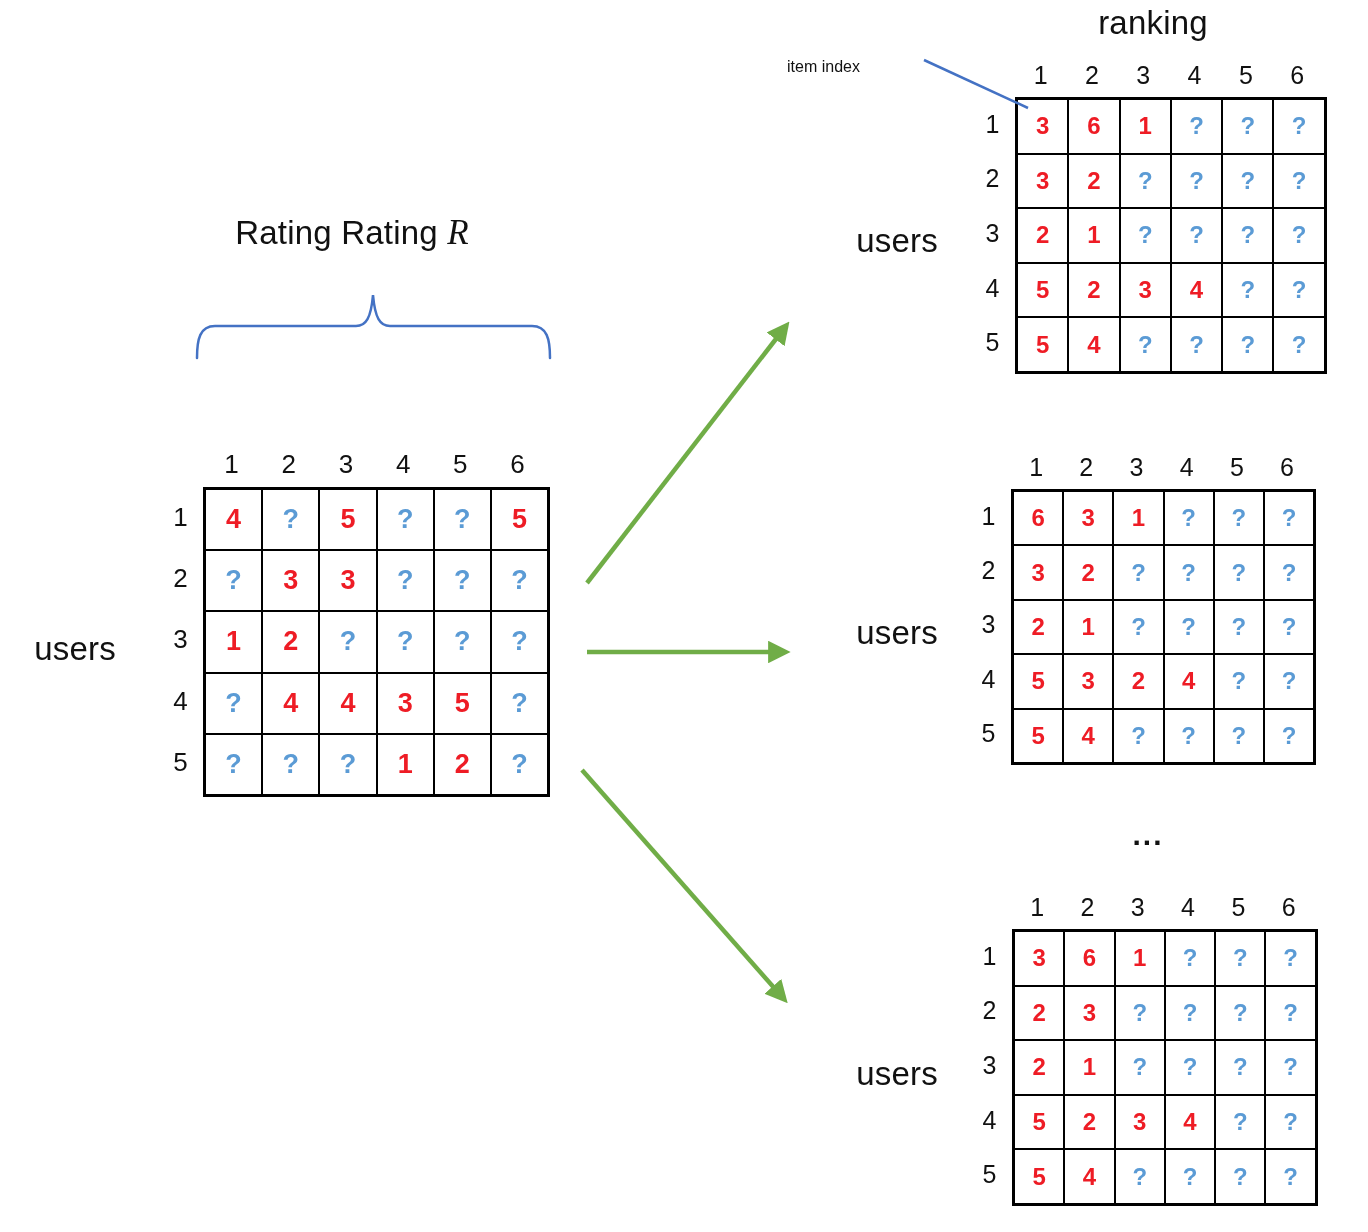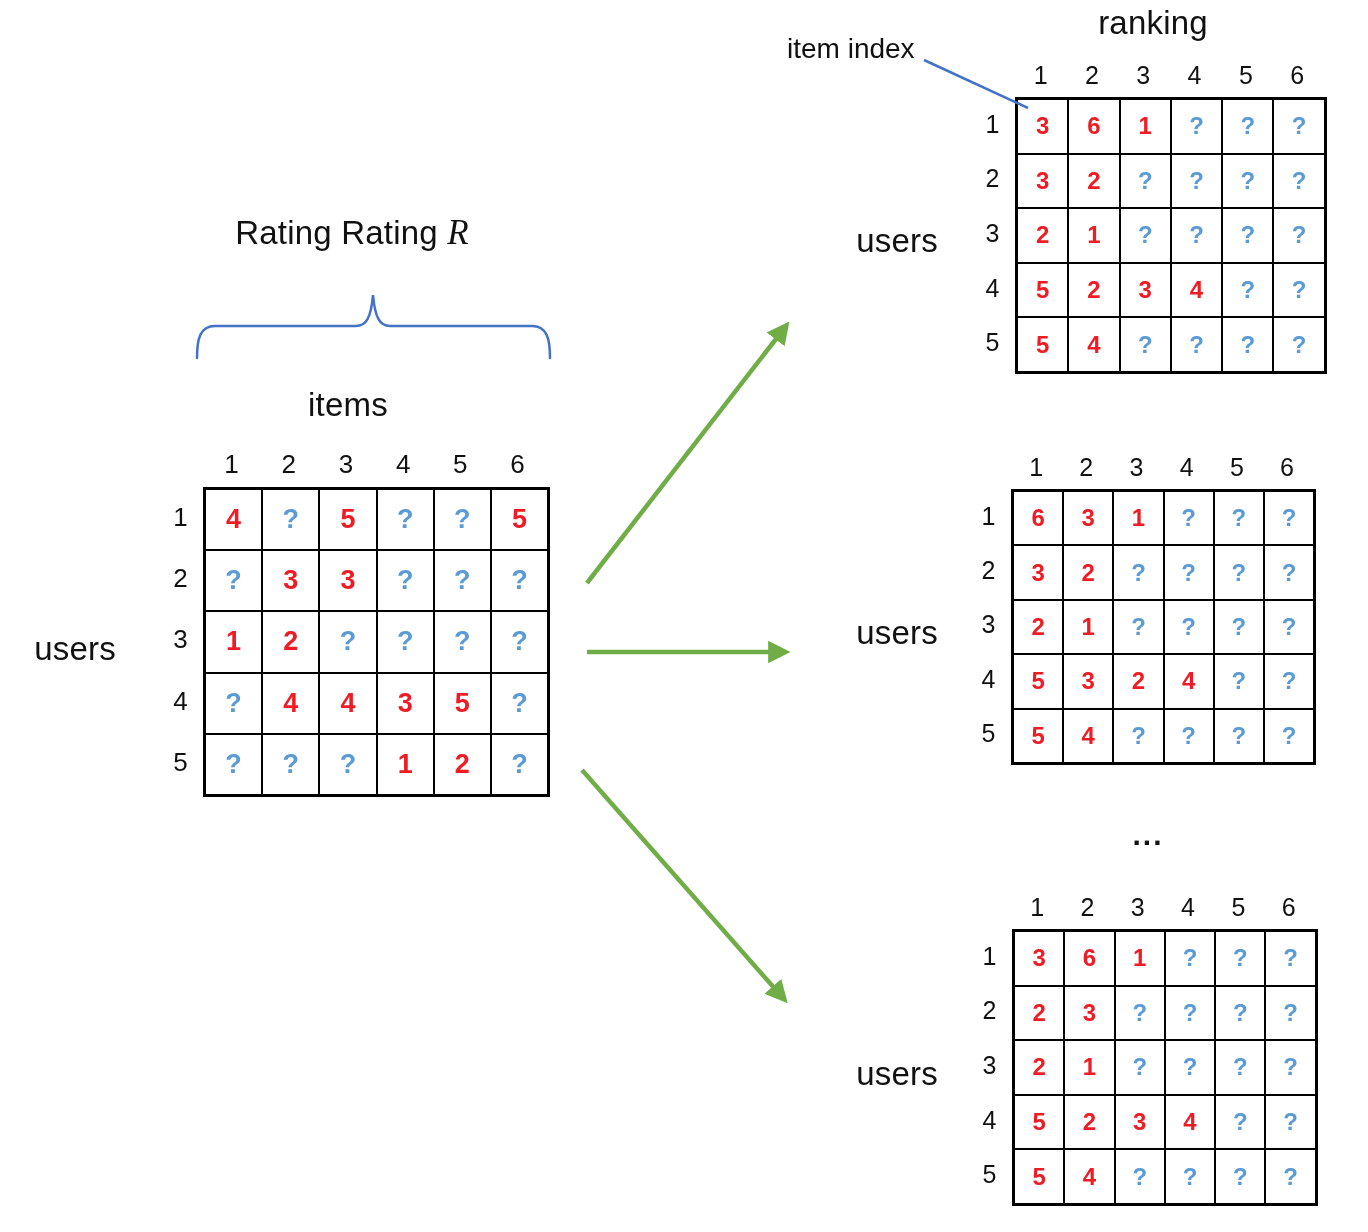--- a/index.html
+++ b/index.html
@@ -5,21 +5,21 @@
   html,body{margin:0;padding:0;background:#fff;}
   .canvas{
     position:relative;width:1368px;height:1232px;background:#ffffff;
     font-family:"Liberation Sans",sans-serif;color:#111;overflow:hidden;
   }
   .abs{position:absolute;}
   .lbl{white-space:nowrap;}
   .big{font-size:33px;letter-spacing:0.2px;}
   .center{text-align:center;}
   .title-var{font-family:"Liberation Serif",serif;font-style:italic;font-size:35px;}
-  .item-index{font-size:28px;}
+  .item-index{font-size:16px;margin-top:25px;}
   .ellipsis{font-size:30px;font-weight:bold;letter-spacing:2px;}
 
   
   .matrix{position:absolute;}
   .mx-colheads{position:absolute;top:0;display:grid;height:var(--hh);}
   .mx-colheads .mx-colhead{
     display:flex;align-items:flex-end;justify-content:center;
     padding-bottom:7px;font-size:var(--hfs,26px);
   }
   .mx-rowheads{position:absolute;left:0;display:grid;width:var(--lw);}
@@ -41,21 +41,20 @@
 </style>
 </head>
 <body>
 
 <div class="canvas">
 
   <div class="abs lbl big center" style="left:192px;top:213px;width:320px;">
     <span>Rating Rating </span><span class="title-var">R</span>
   </div>
 
-  <div class="abs lbl big center" style="left:248px;top:386px;width:200px;">items</div>
 
   <div class="abs lbl big center" style="left:15px;top:630px;width:120px;">users</div>
 
   <div class="matrix" style="left:158px;top:447px;--lw:45px;--hh:40px;--cw:57.2px;--ch:61.2px;--fs:27px;--hfs:26px;">
       <div class="mx-colheads" style="left: var(--lw); grid-template-columns: repeat(6,var(--cw));">
         <div class="mx-colhead">1</div>
         <div class="mx-colhead">2</div>
         <div class="mx-colhead">3</div>
         <div class="mx-colhead">4</div>
         <div class="mx-colhead">5</div>

